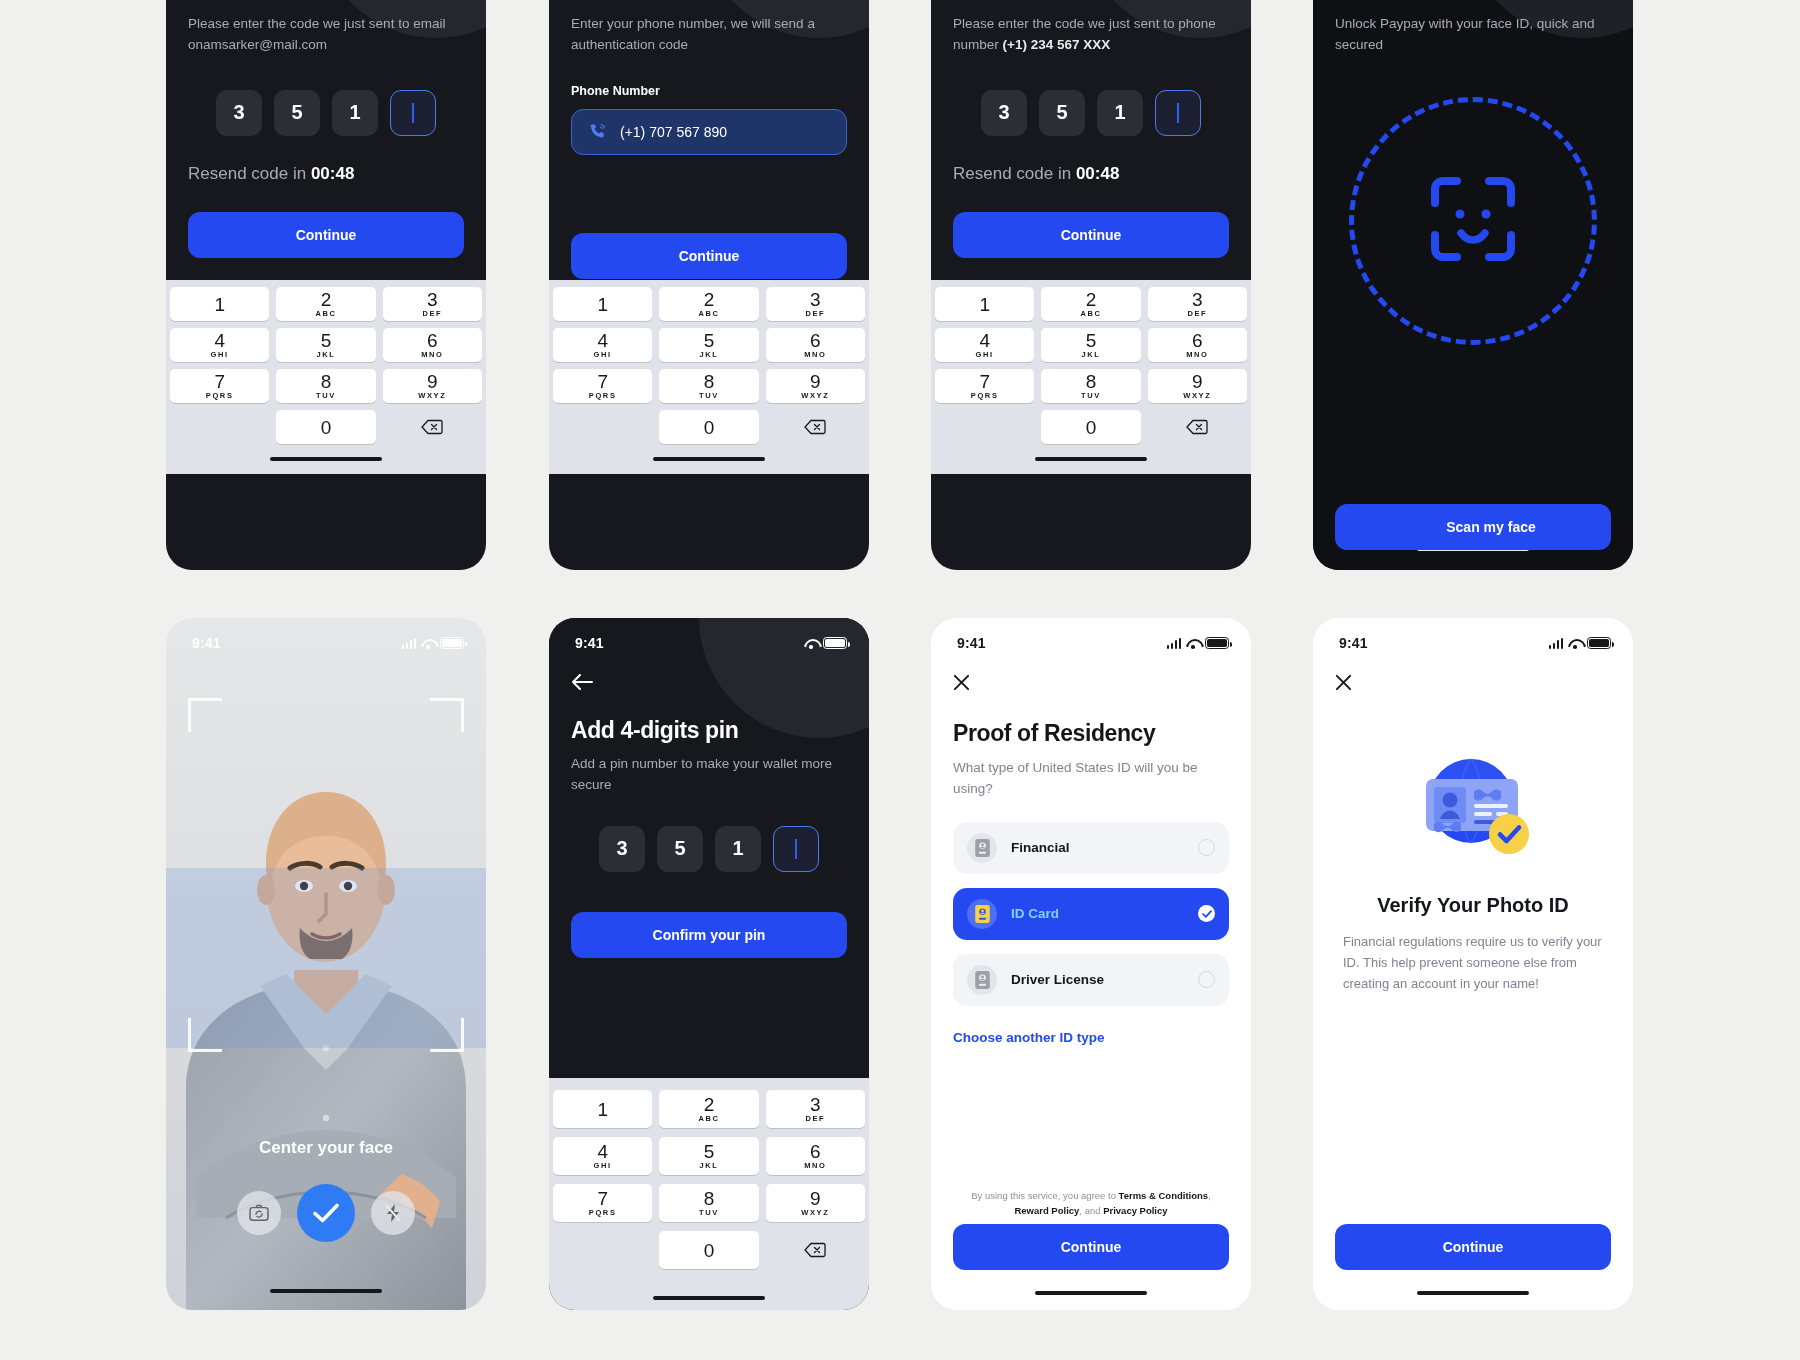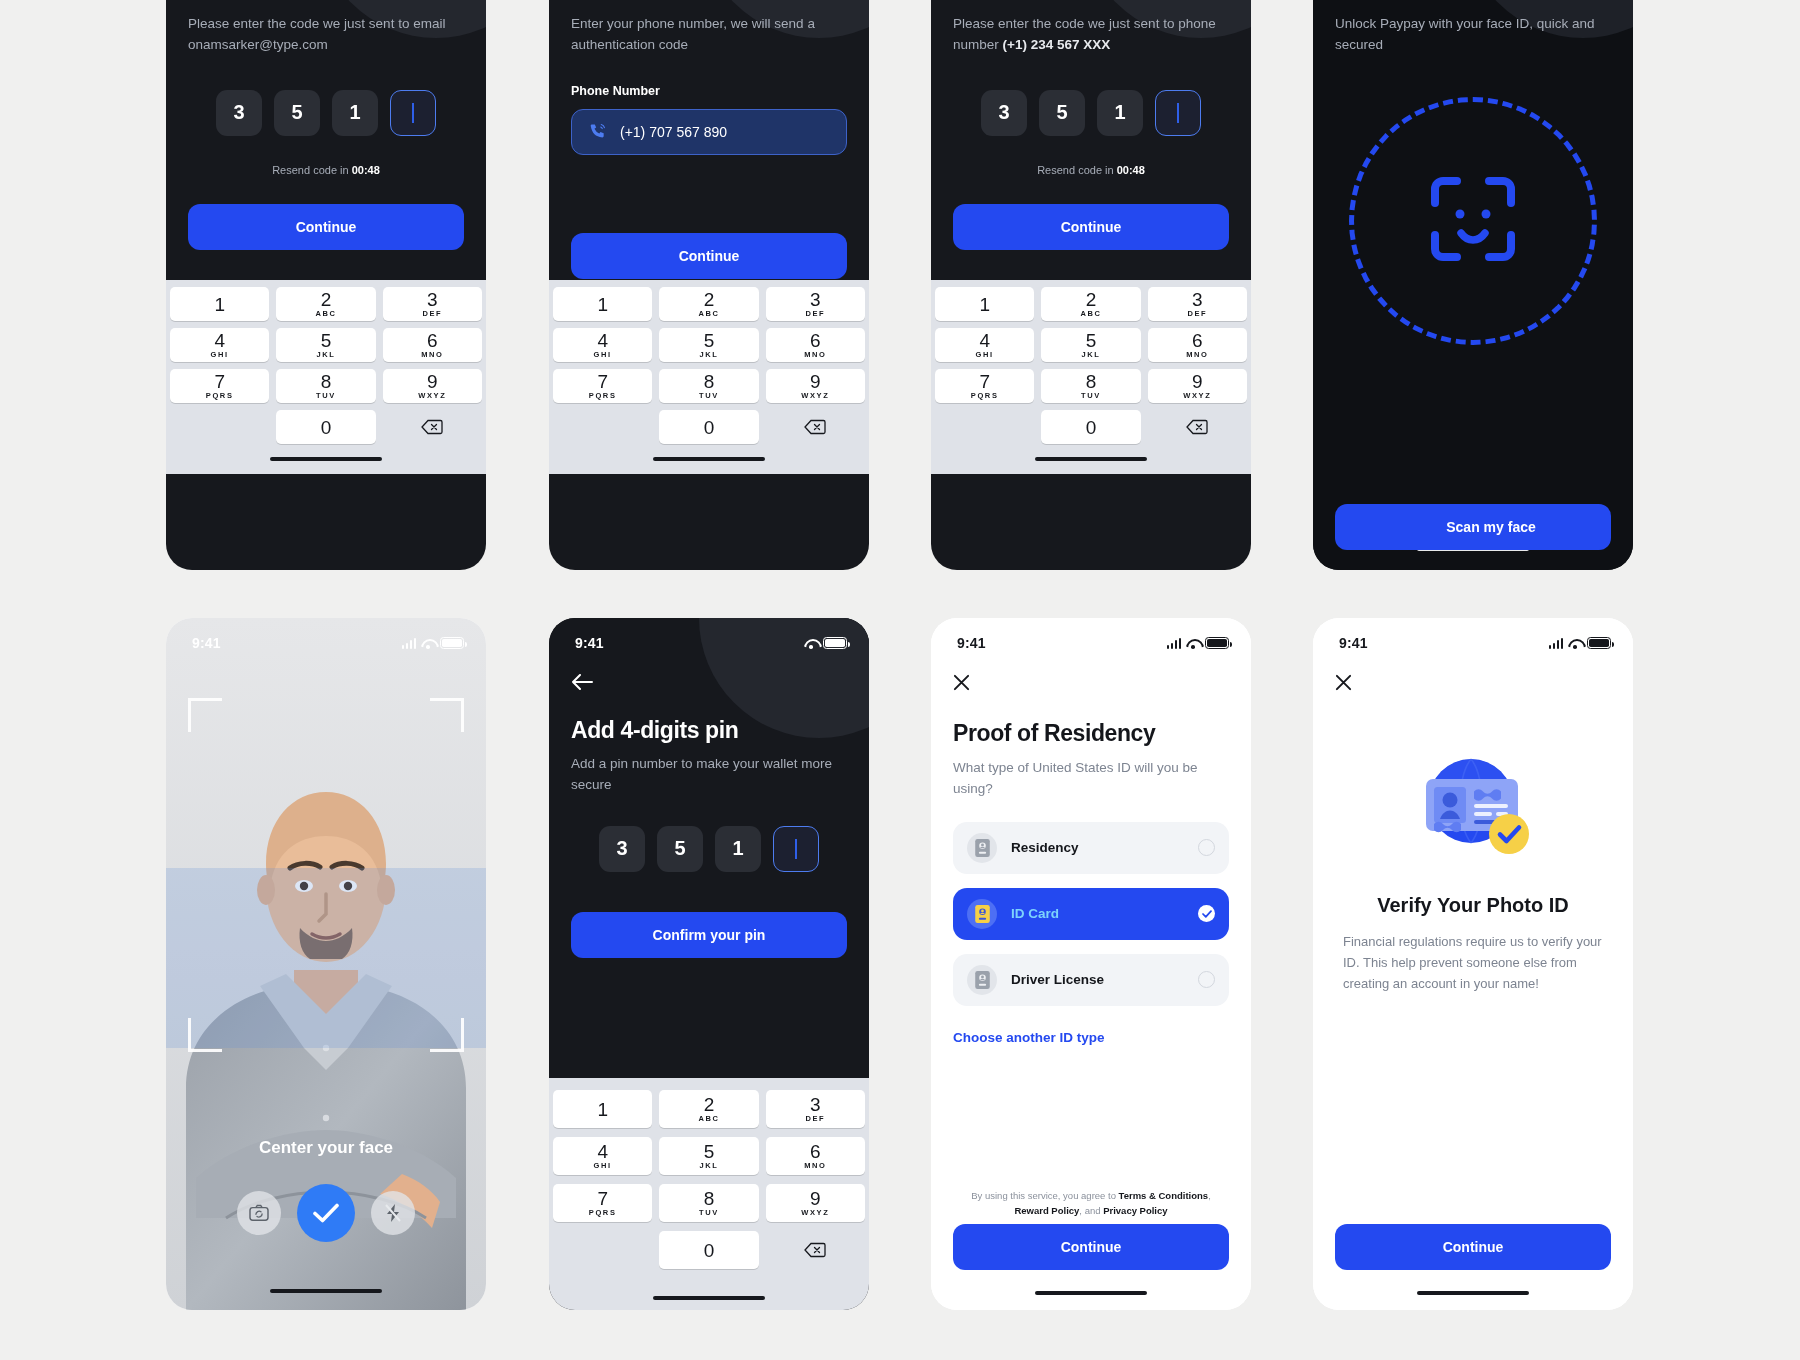--- a/index.html
+++ b/index.html
@@ -71,21 +71,21 @@
 
   .otp-row { display: flex; gap: 12px; justify-content: center; margin-top: 34px; }
   .otp-box {
     width: 46px; height: 46px; border-radius: 11px; background: #2b2e35;
     display: flex; align-items: center; justify-content: center;
     font-size: 20px; font-weight: bold; color: #fff;
   }
   .otp-box.active { background: #1c2030; border: 1.6px solid #4d7cf0; }
   .caret { width: 2px; height: 20px; background: #2f5fe8; display: block; }
 
-  .resend { margin-top: 28px; text-align: center; font-size: 11px; color: #a7adb8; }
+  .resend { margin-top: 28px; font-size: 17px; color: #a7adb8; }
   .resend b { color: #fff; font-weight: bold; }
 
   .btn-primary {
     margin-top: 28px; height: 46px; border-radius: 12px; background: #2449f0;
     color: #fff; font-size: 14px; font-weight: bold;
     display: flex; align-items: center; justify-content: center; cursor: pointer;
   }
 
   .field-label { margin-top: 28px; font-size: 12.5px; font-weight: bold; color: #fff; }
   .field {
@@ -173,21 +173,21 @@
 <body>
 
 <div class="canvas">
 
   <div class="phone dark row1 c1">
     <div class="dark-body" style="height:362px;">
       <div class="blob b1"></div>
       <div class="content" style="padding-top:96px;">
         <div class="subtitle">
           <span>Please enter the code we just sent to email</span><br>
-          <span>onamsarker@type.com</span>
+          <span>onamsarker@mail.com</span>
         </div>
         <div class="otp-row">
           <div class="otp-box">3</div>
           <div class="otp-box">5</div>
           <div class="otp-box">1</div>
           <div class="otp-box active">
               <span class="caret"></span>
             </div>
         </div>
         <div class="resend">
@@ -648,21 +648,21 @@
         <div class="opt" style="margin-top:22px;">
           <span class="ico">
             <svg width="17" height="20" viewBox="0 0 18 22" fill="none">
                 <rect x="1" y="1" width="16" height="20" rx="2.6" fill="#9aa1ab"></rect>
                 <circle cx="9" cy="8.5" r="3.6" fill="#eef0f3"></circle>
                 <circle cx="9" cy="7.6" r="1.6" fill="#9aa1ab"></circle>
                 <path d="M6.2 11.2c.7-1 1.7-1.5 2.8-1.5s2.1.5 2.8 1.5z" fill="#9aa1ab"></path>
                 <rect x="5" y="15" width="8" height="2.4" rx="1.2" fill="#eef0f3"></rect>
               </svg>
           </span>
-          <span class="lbl">Residency</span>
+          <span class="lbl">Financial</span>
           <span class="radio"></span>
         </div>
 
         <div class="opt sel">
           <span class="ico">
             <svg width="17" height="20" viewBox="0 0 18 22" fill="none">
                 <rect x="1" y="1" width="16" height="20" rx="2.6" fill="#f6d047"></rect>
                 <circle cx="9" cy="8.5" r="3.6" fill="#3c56d6"></circle>
                 <circle cx="9" cy="7.6" r="1.5" fill="#f6d047"></circle>
                 <path d="M6.4 11.1c.7-.9 1.6-1.4 2.6-1.4s1.9.5 2.6 1.4z" fill="#f6d047"></path>

